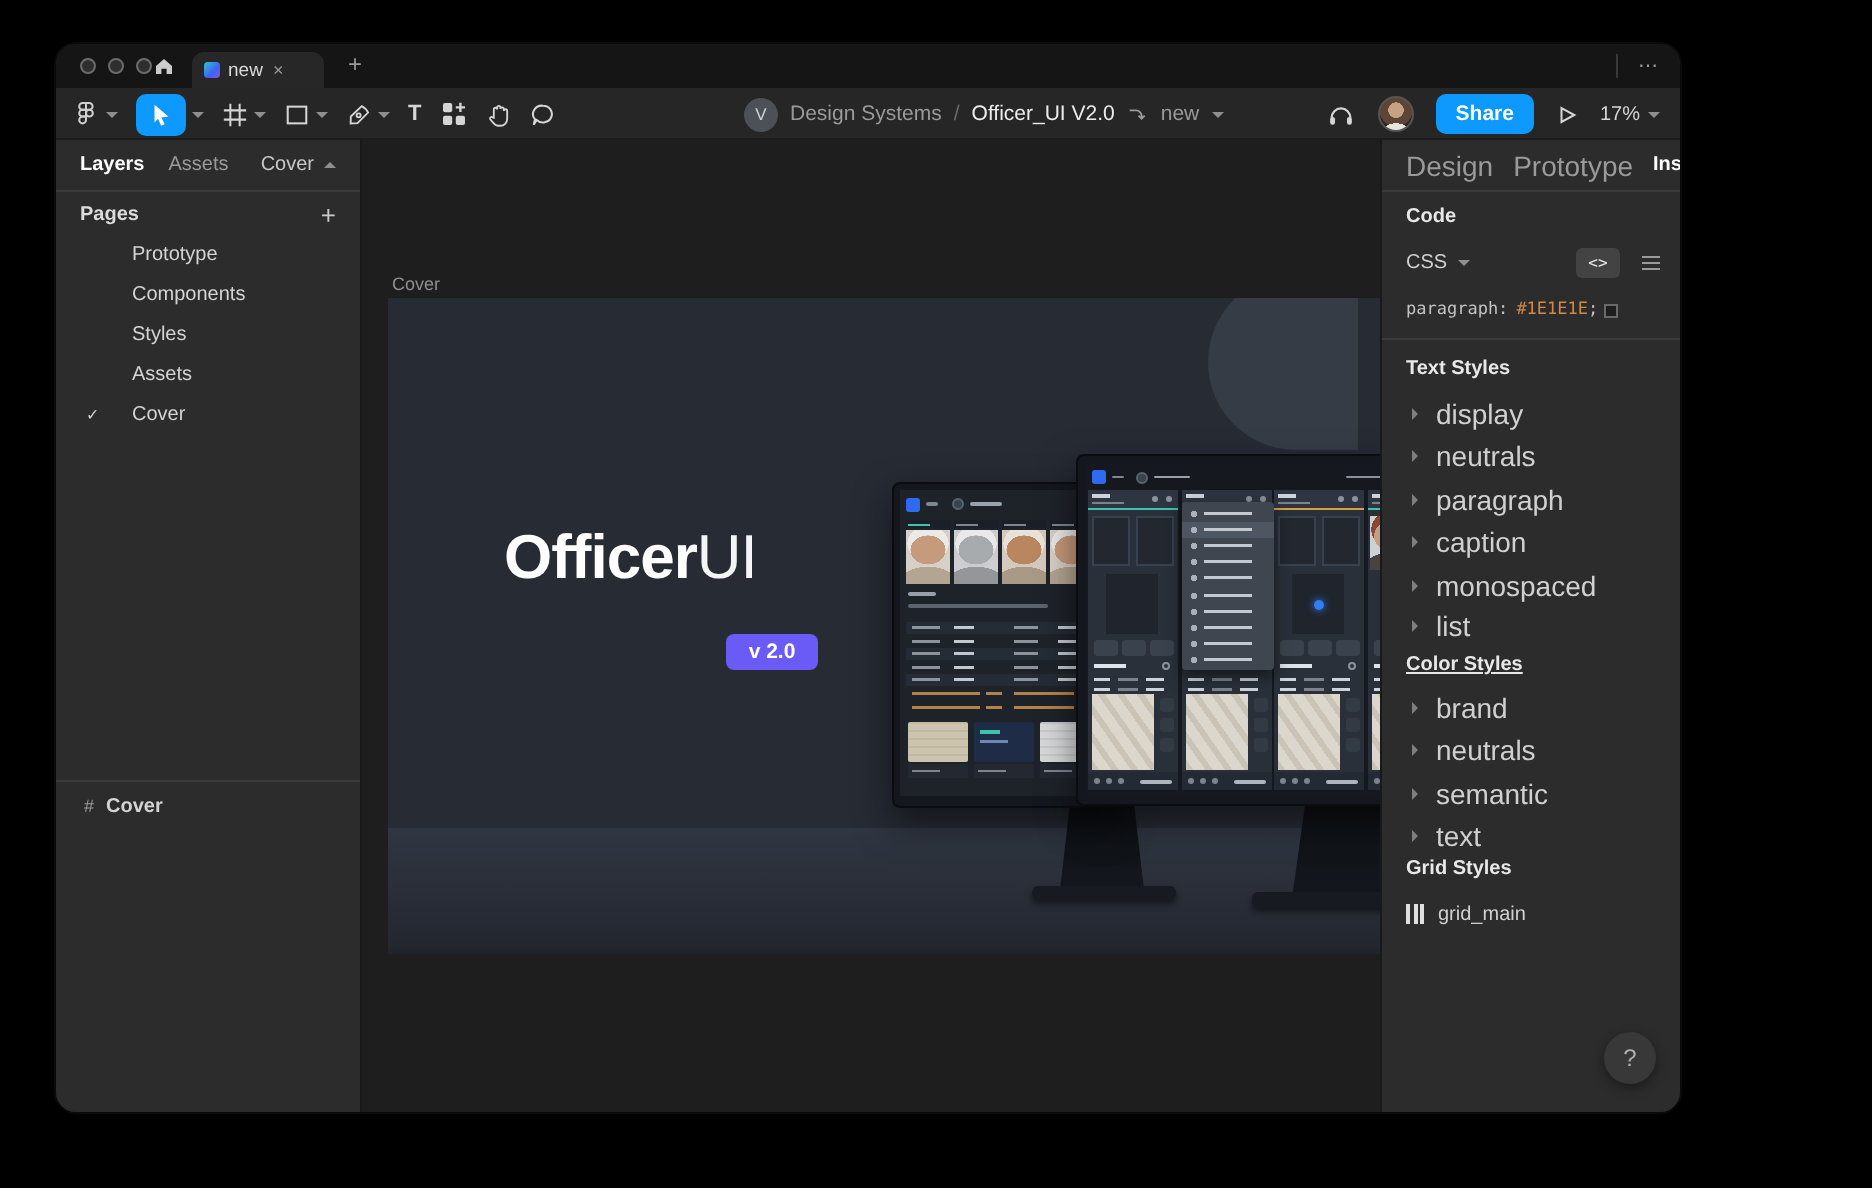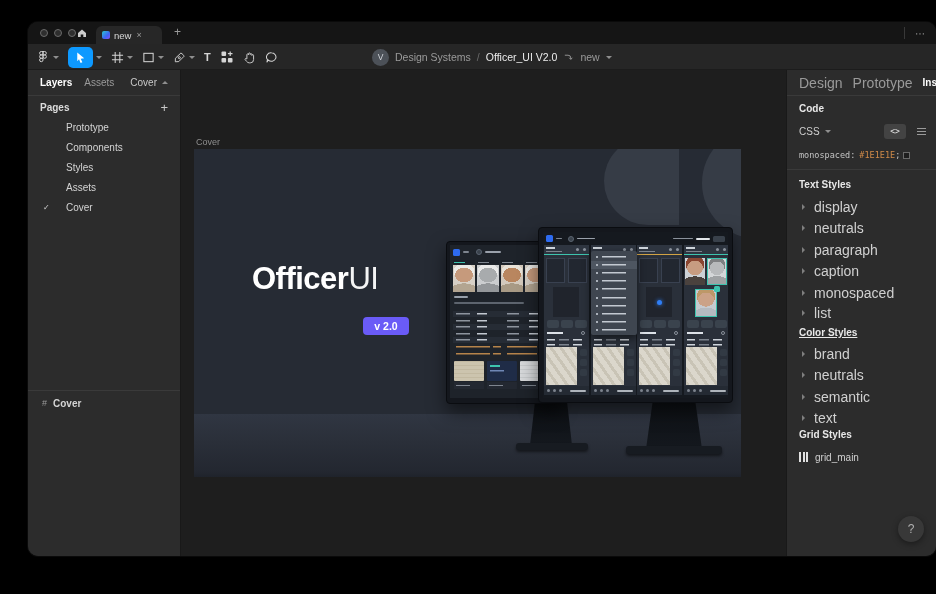--- a/index.html
+++ b/index.html
@@ -1,19 +1,19 @@
 <!DOCTYPE html>
 <html><head>
 <meta charset="utf-8">
 <style>
   * { margin:0; padding:0; box-sizing:border-box; }
   html,body { width:936px; height:594px; background:#000; overflow:hidden;
               font-family:"Liberation Sans", sans-serif; }
 
-  .window { position:absolute; left:28px; top:22px; width:908px; height:534px;
+  .window { position:absolute; left:28px; top:22px; width:812px; height:534px;
             background:#1e1e1e; border-radius:10px; overflow:hidden;
             box-shadow:0 0 0 1px #0a0a0a;padding-left:40px; }
 
   
   .titlebar { position:absolute; left:0; top:0; right:0; height:22px; background:#151515; }
   .traffic { position:absolute; left:12px; top:7px; display:flex; gap:6px; }
   .tl { width:8px; height:8px; border-radius:50%; background:#2e2e2e; border:1px solid #6b6b6b; }
   .home-btn { position:absolute; left:46px; top:4px; width:16px; height:14px;
               display:flex; align-items:center; justify-content:center; }
   .tab { position:absolute; left:68px; top:4px; height:18px; width:66px; background:#272727;
@@ -315,20 +315,36 @@
       <span class="bc-team">Design Systems</span>
       <span class="bc-sep">/</span>
       <span class="bc-file">Officer_UI V2.0</span>
       <svg width="11" height="11" viewBox="0 0 12 12" fill="none" stroke="#9a9a9a" stroke-width="1">
         <path d="M2 3.5 h3.5 a3 3 0 0 1 3 3 v1.5 M6.8 6.3 L8.5 8 l1.7 -1.7"></path>
       </svg>
       <span class="bc-branch">new</span>
       <span class="cdown"></span>
     </div>
 
+    <div class="tb-tools-right">
+      <svg width="15" height="15" viewBox="0 0 16 16">
+        <path d="M3 9.5 a5 5 0 0 1 10 0" fill="none" stroke="#d5d5d5" stroke-width="1.2"></path>
+        <rect x="2.2" y="9" width="2.6" height="4.2" rx="1.2" fill="#d5d5d5"></rect>
+        <rect x="11.2" y="9" width="2.6" height="4.2" rx="1.2" fill="#d5d5d5"></rect>
+      </svg>
+      <span class="user-avatar"></span>
+      <span class="share-btn" style="background-color: rgb(13, 153, 255);">Share</span>
+      <svg width="11" height="11" viewBox="0 0 12 12">
+        <path d="M3 2.2 L10 6 L3 9.8 Z" fill="none" stroke="#d5d5d5" stroke-width="1.1"></path>
+      </svg>
+      <span class="zoom-ctl">
+        <span>17%</span>
+        <span class="cdown"></span>
+      </span>
+    </div>
   </div>
 
   <div class="main">
 
     <div class="left-panel">
       <div class="lp-header">
         <span class="lp-tab-active">Layers</span>
         <span class="lp-tab">Assets</span>
         <span class="lp-pagesel">
           <span>Cover</span>
@@ -611,21 +627,21 @@
         <span class="css-label">CSS</span>
         <span class="cdown"></span>
         <span class="code-pill">&lt;&gt;</span>
         <span class="lines-icon">
             <span></span>
             <span></span>
             <span></span>
           </span>
       </div>
       <div class="code-line">
-        <span>monospaced:</span>
+        <span>paragraph:</span>
         <span class="code-val" style="color: rgb(207, 138, 72);">#1E1E1E</span>
         <span>;</span>
         <span class="swatch" style="background-color: rgb(30, 30, 30);"></span>
       </div>
       <div class="rp-divider"></div>
 
       <div class="rp-h" style="top:109px;">Text Styles</div>
       <div class="style-item" style="top:130px;">
           <span class="cright"></span>
           <span class="lbl">display</span>

